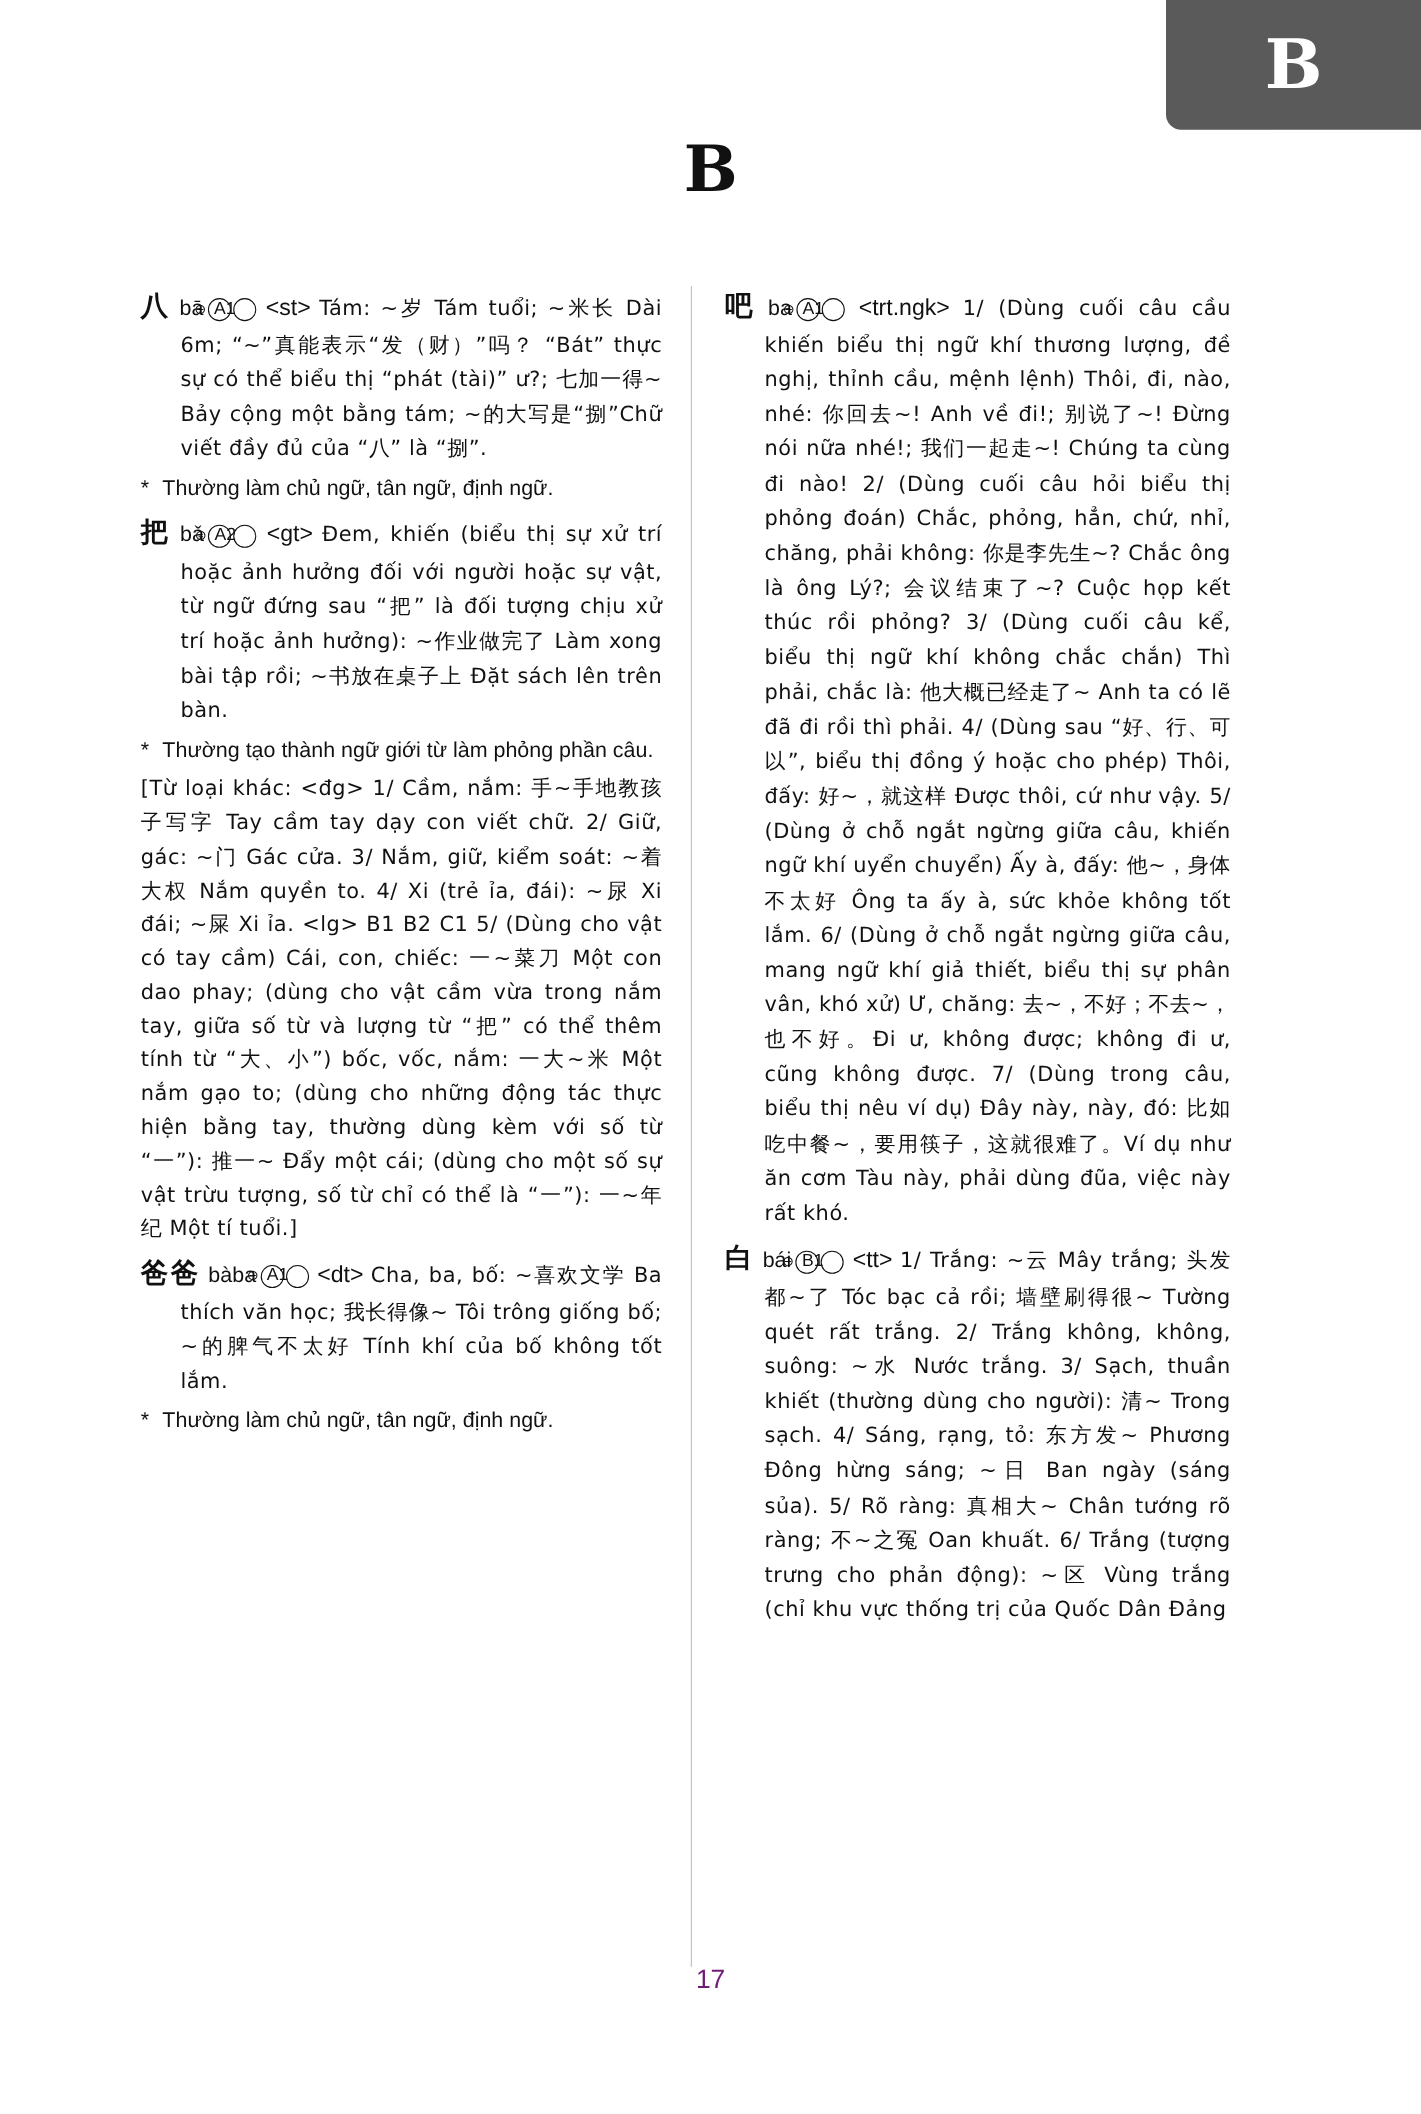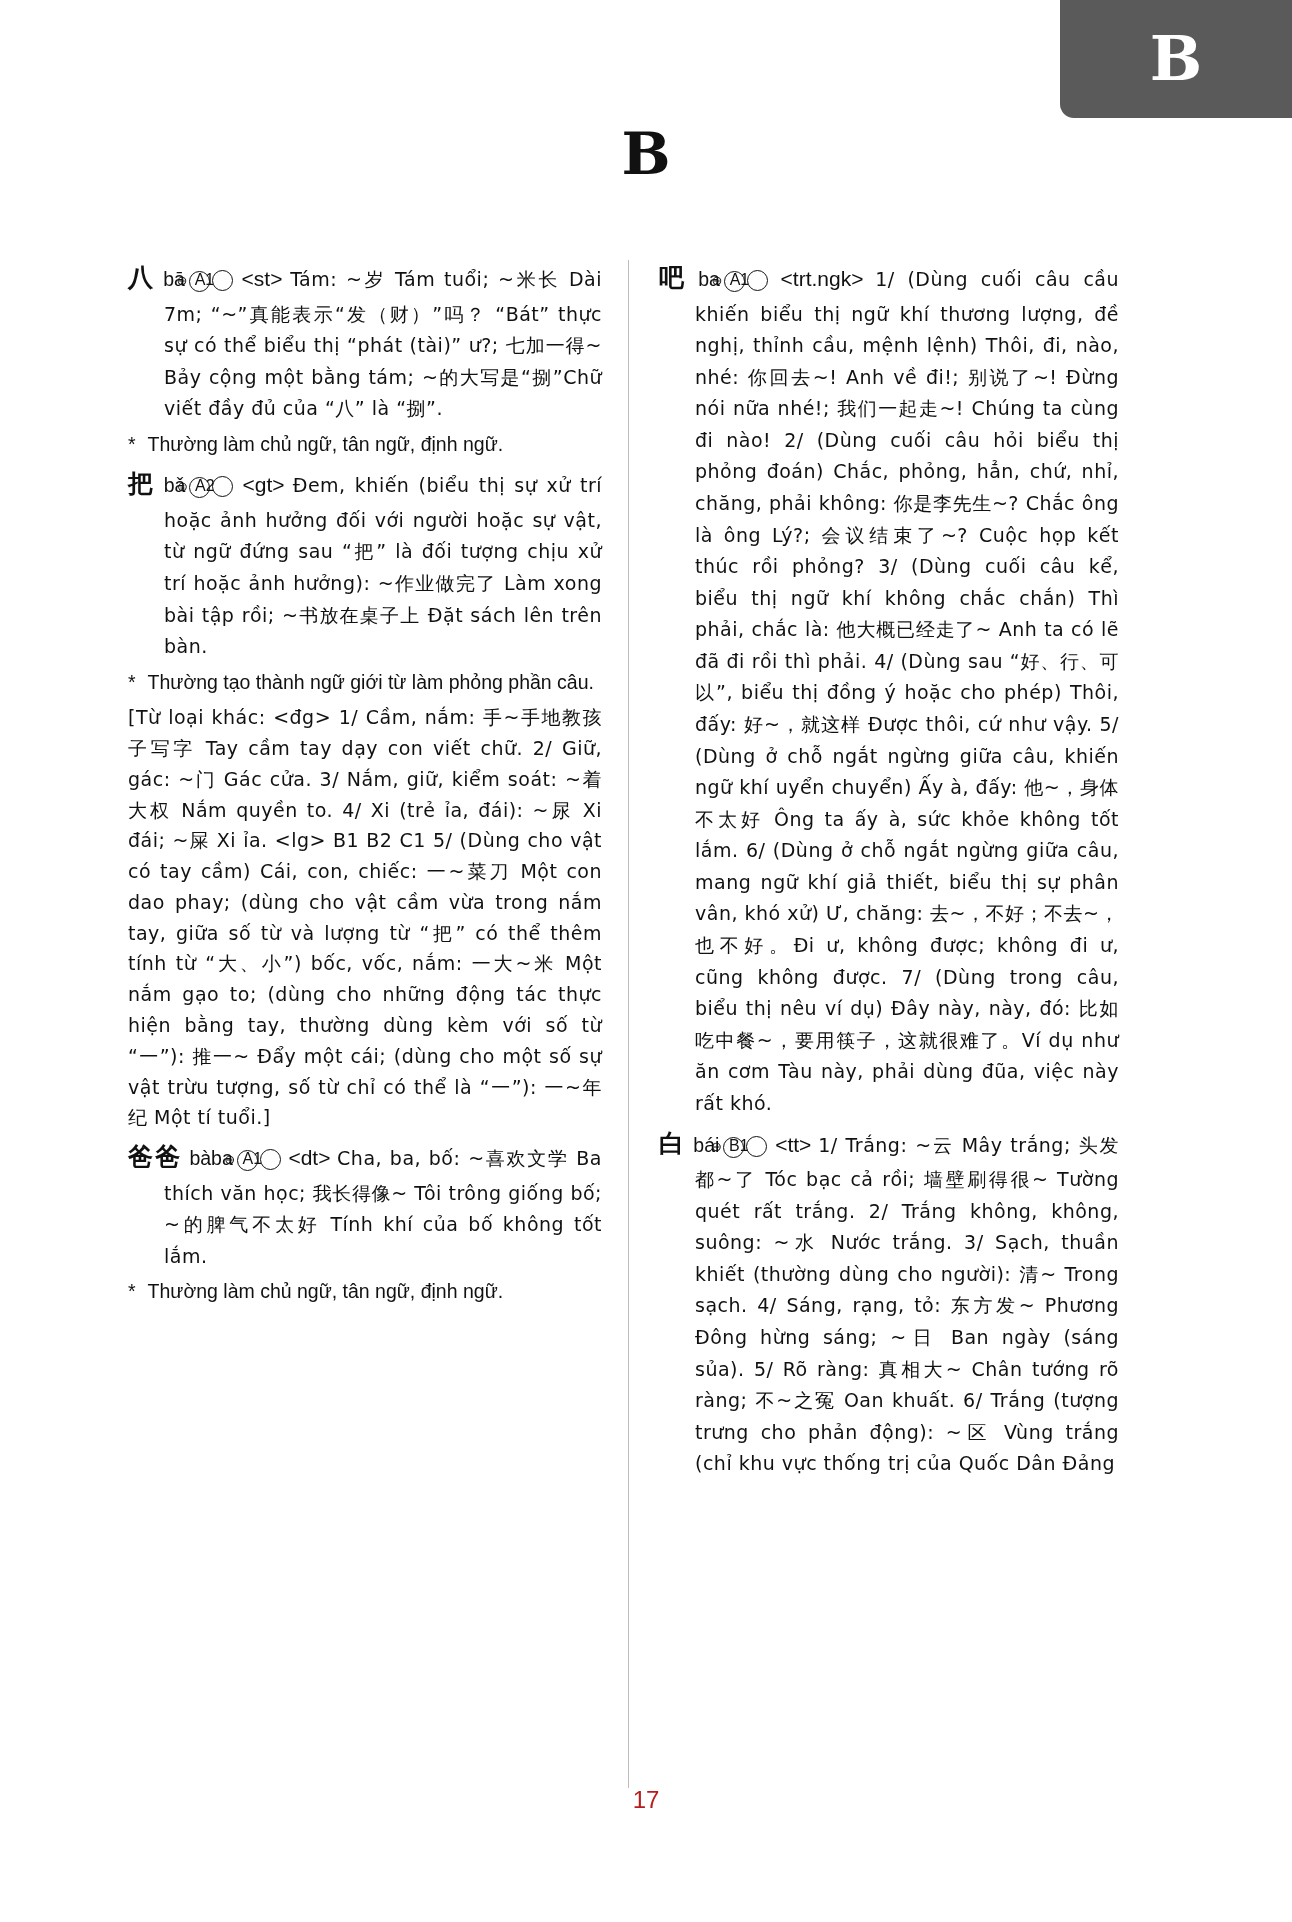--- a/index.html
+++ b/index.html
@@ -135,39 +135,39 @@
   }
   .star { margin-right: 12px; }
 
   .page-number {
     position: absolute;
     bottom: 108px;
     left: 0;
     width: 1292px;
     text-align: center;
     font-size: 24px;
-    color: #b91c1c;
+    color: #701a75;
   }
 </style>
 </head>
 <body>
 
 <div class="corner-tab">
   <span class="tab-letter">B</span>
 </div>
 
 <div class="page-letter">B</div>
 
 <div class="columns">
 
   <div class="col left">
 
     <div class="entry hang">
       <span class="hw">八</span><span class="pinyin">bā</span><span class="badge dash">⊖</span><span class="badge">A1</span> <span class="tag">&lt;st&gt;</span>
-      <span class="body cjk">Tám: ~岁 Tám tuổi; ~米长 Dài 7m; “~”真能表示“发（财）”吗？ “Bát” thực sự có thể biểu thị “phát (tài)” ư?; 七加一得~ Bảy cộng một bằng tám; ~的大写是“捌”Chữ viết đầy đủ của “八” là “捌”.</span>
+      <span class="body cjk">Tám: ~岁 Tám tuổi; ~米长 Dài 6m; “~”真能表示“发（财）”吗？ “Bát” thực sự có thể biểu thị “phát (tài)” ư?; 七加一得~ Bảy cộng một bằng tám; ~的大写是“捌”Chữ viết đầy đủ của “八” là “捌”.</span>
     </div>
 
     <div class="entry star-line">
       <span class="star">*</span><span>Thường làm chủ ngữ, tân ngữ, định ngữ.</span>
     </div>
 
     <div class="entry hang">
       <span class="hw">把</span><span class="pinyin">bǎ</span><span class="badge dash">⊜</span><span class="badge">A2</span> <span class="tag">&lt;gt&gt;</span>
       <span class="body cjk">Đem, khiến (biểu thị sự xử trí hoặc ảnh hưởng đối với người hoặc sự vật, từ ngữ đứng sau “把” là đối tượng chịu xử trí hoặc ảnh hưởng): ~作业做完了 Làm xong bài tập rồi; ~书放在桌子上 Đặt sách lên trên bàn.</span>
     </div>

